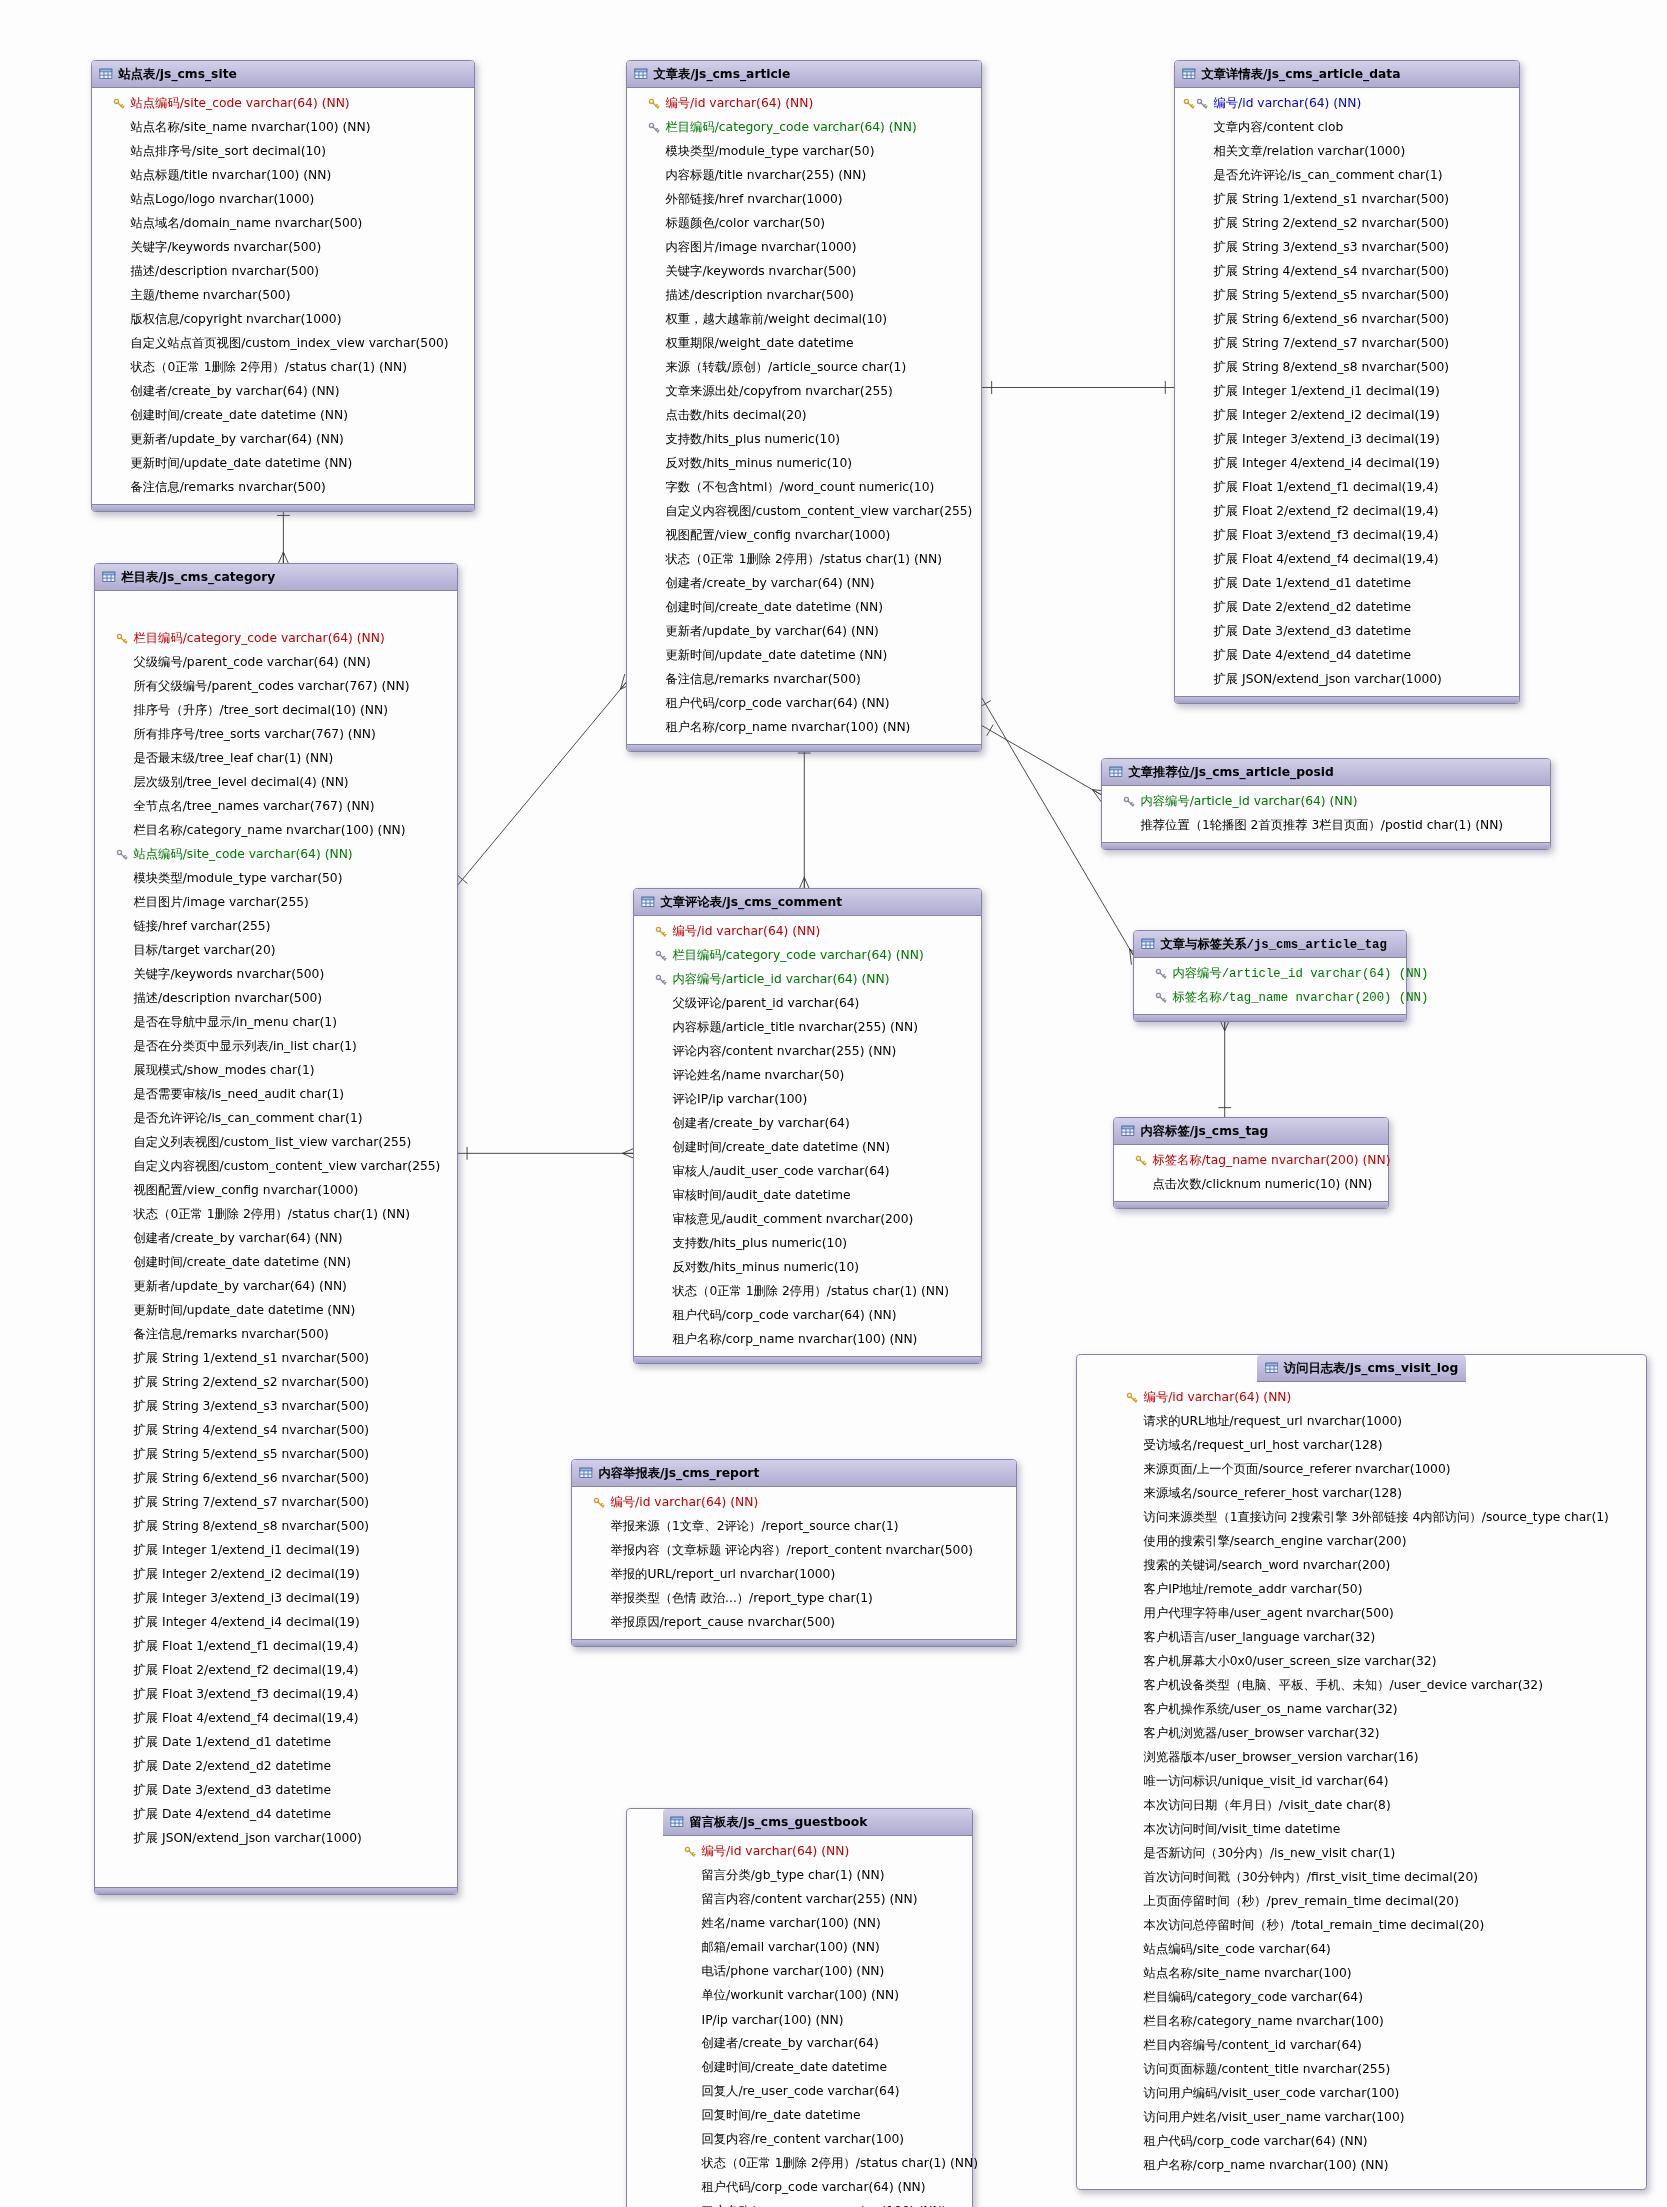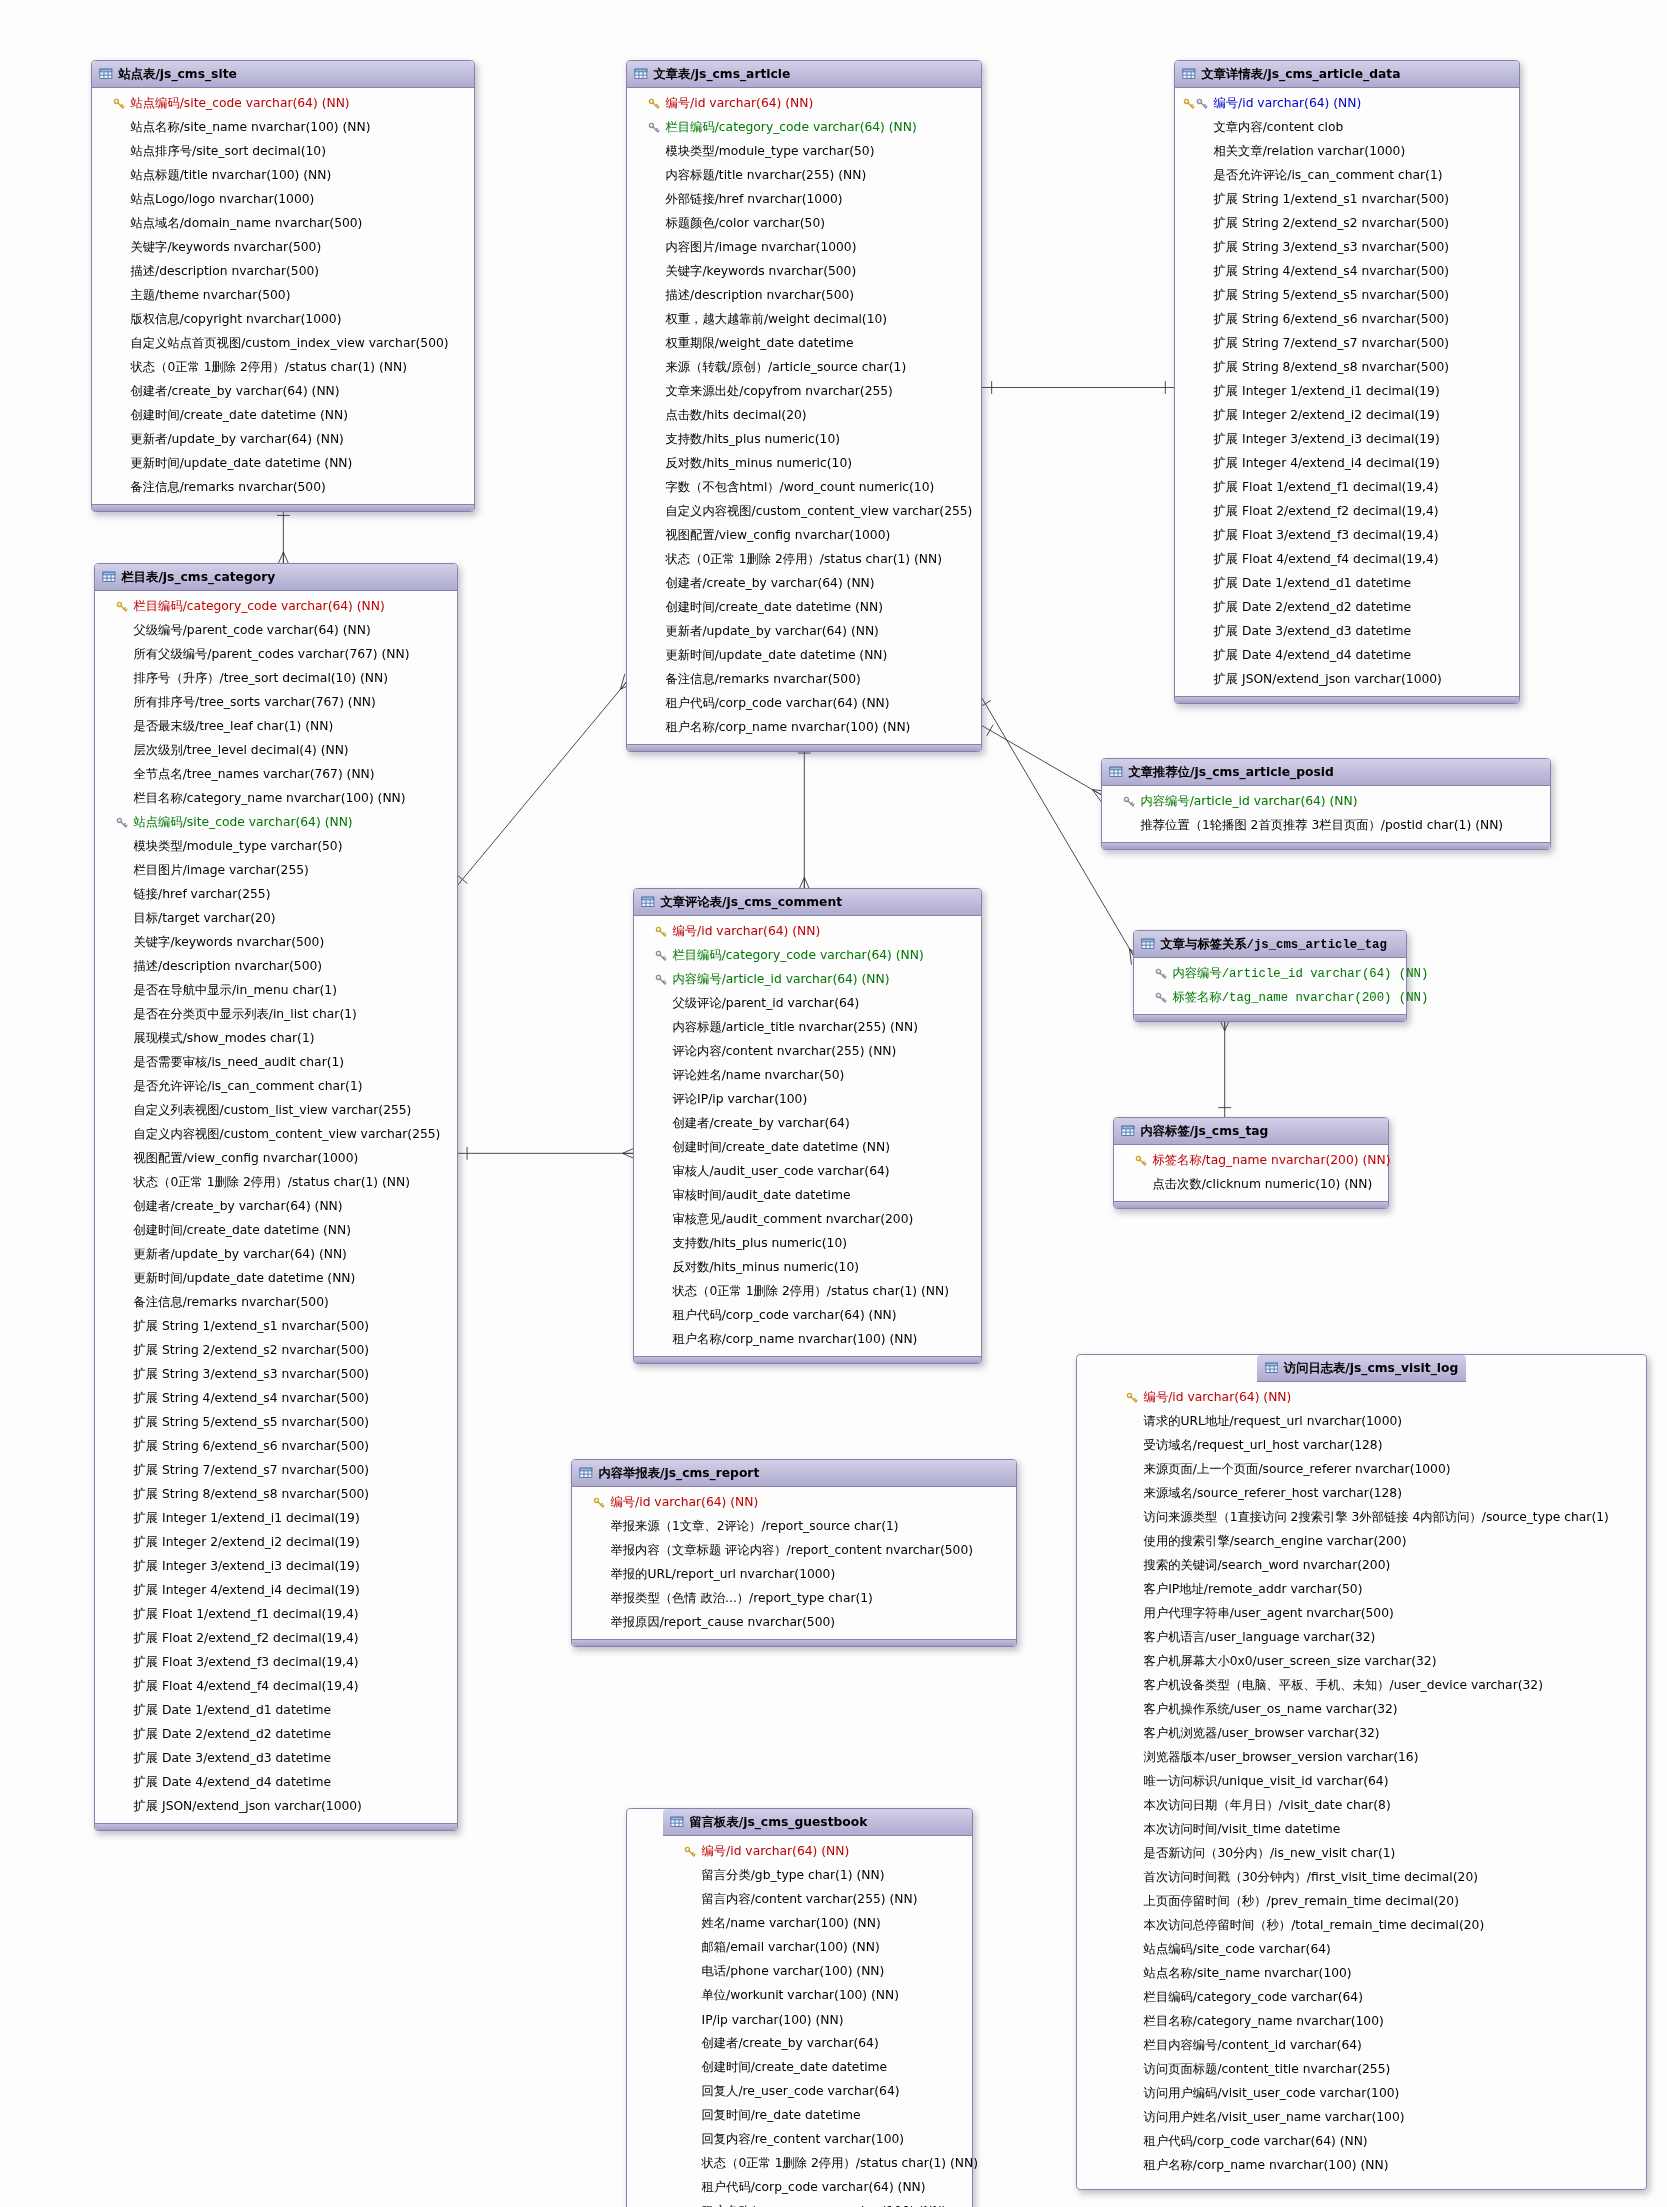--- a/index.html
+++ b/index.html
@@ -427,21 +427,21 @@
           <span class="key-cell"></span>
           <span class="field-text">扩展 Date 4/extend_d4 datetime</span>
         </div>
         <div class="field-row">
           <span class="key-cell"></span>
           <span class="field-text">扩展 JSON/extend_json varchar(1000)</span>
         </div>
       </div>
       <div class="table-footer"></div>
     </div>
-    <div class="table" style="left: 94px; top: 563px; width: 364px;">
+    <div class="table" style="left: 94px; top: 563px; width: 364px; gap: 32px;">
       <div class="table-header">
         <span class="tbl-icon">
           <svg width="13.7" height="13.7" viewBox="0 0 16 16">
             <rect x="1" y="2.5" width="14" height="11" fill="#eaf1fb" stroke="#4a6da8" stroke-width="1"></rect>
             <rect x="1" y="2.5" width="14" height="3.2" fill="#9db8dd" stroke="#4a6da8" stroke-width="1"></rect>
             <line x1="5.8" y1="5.7" x2="5.8" y2="13.5" stroke="#4a6da8" stroke-width="1"></line>
             <line x1="10.6" y1="5.7" x2="10.6" y2="13.5" stroke="#4a6da8" stroke-width="1"></line>
             <line x1="1" y1="9.5" x2="15" y2="9.5" stroke="#4a6da8" stroke-width="1"></line>
           </svg>
         </span>

